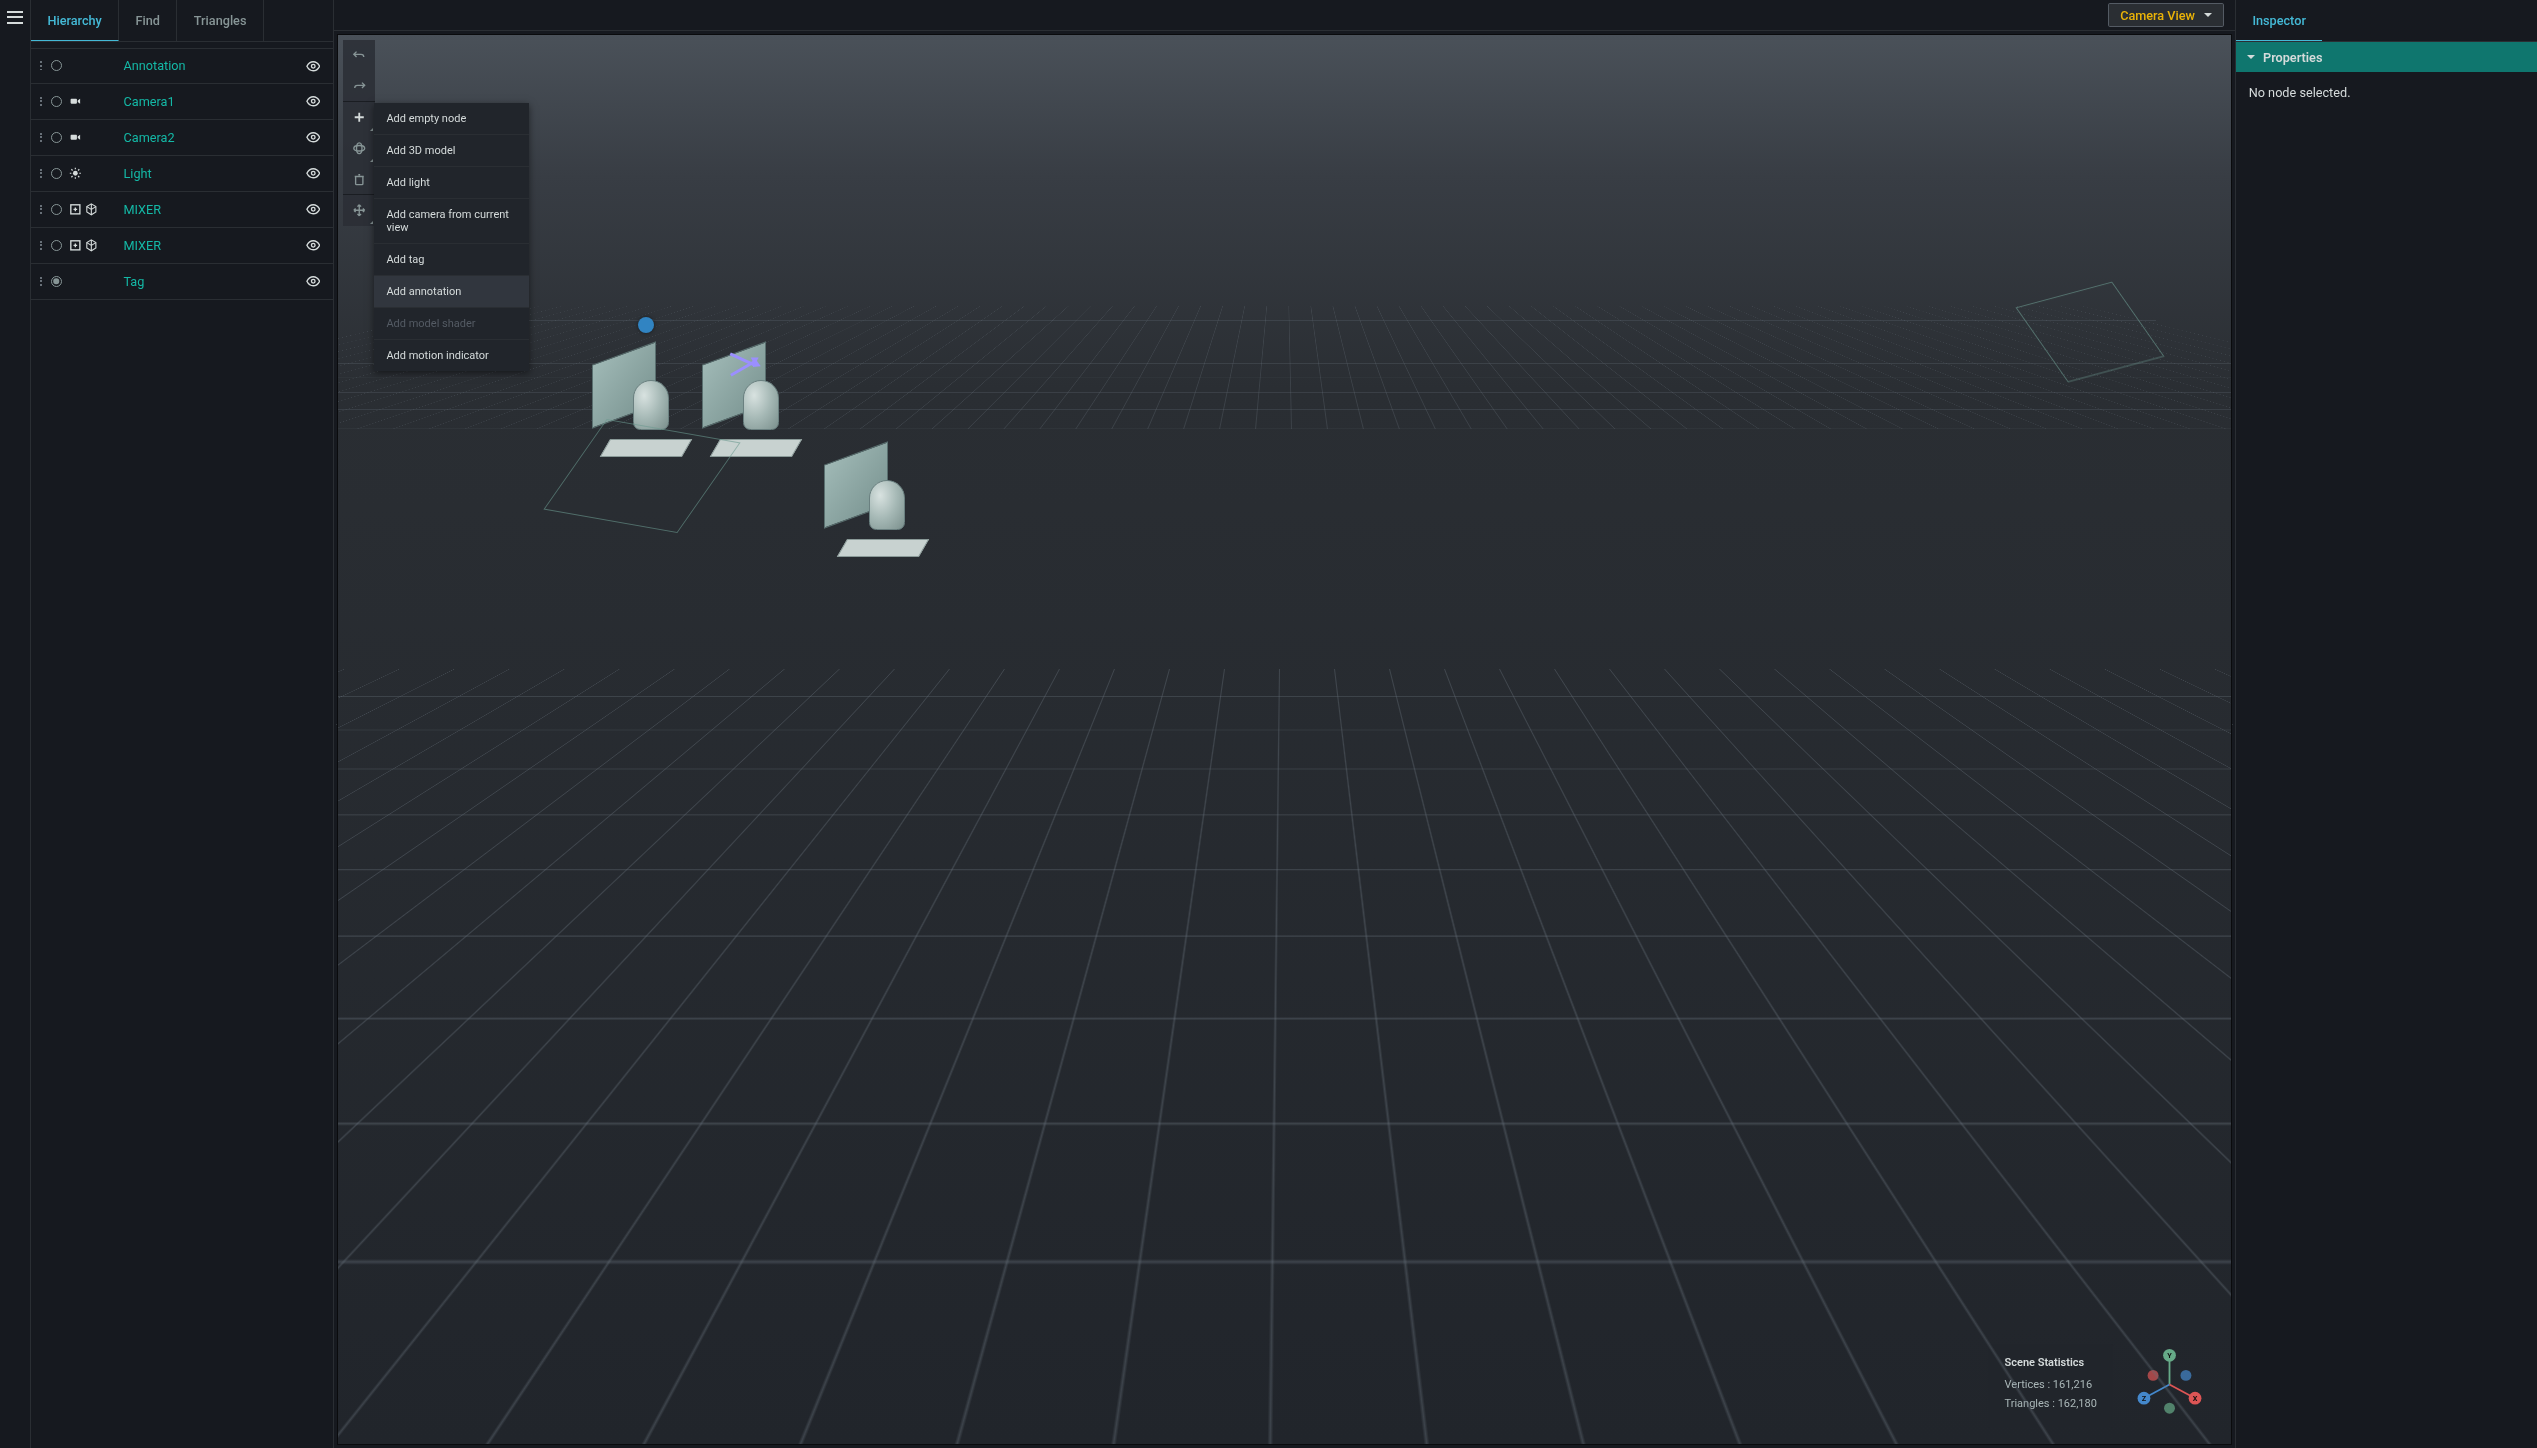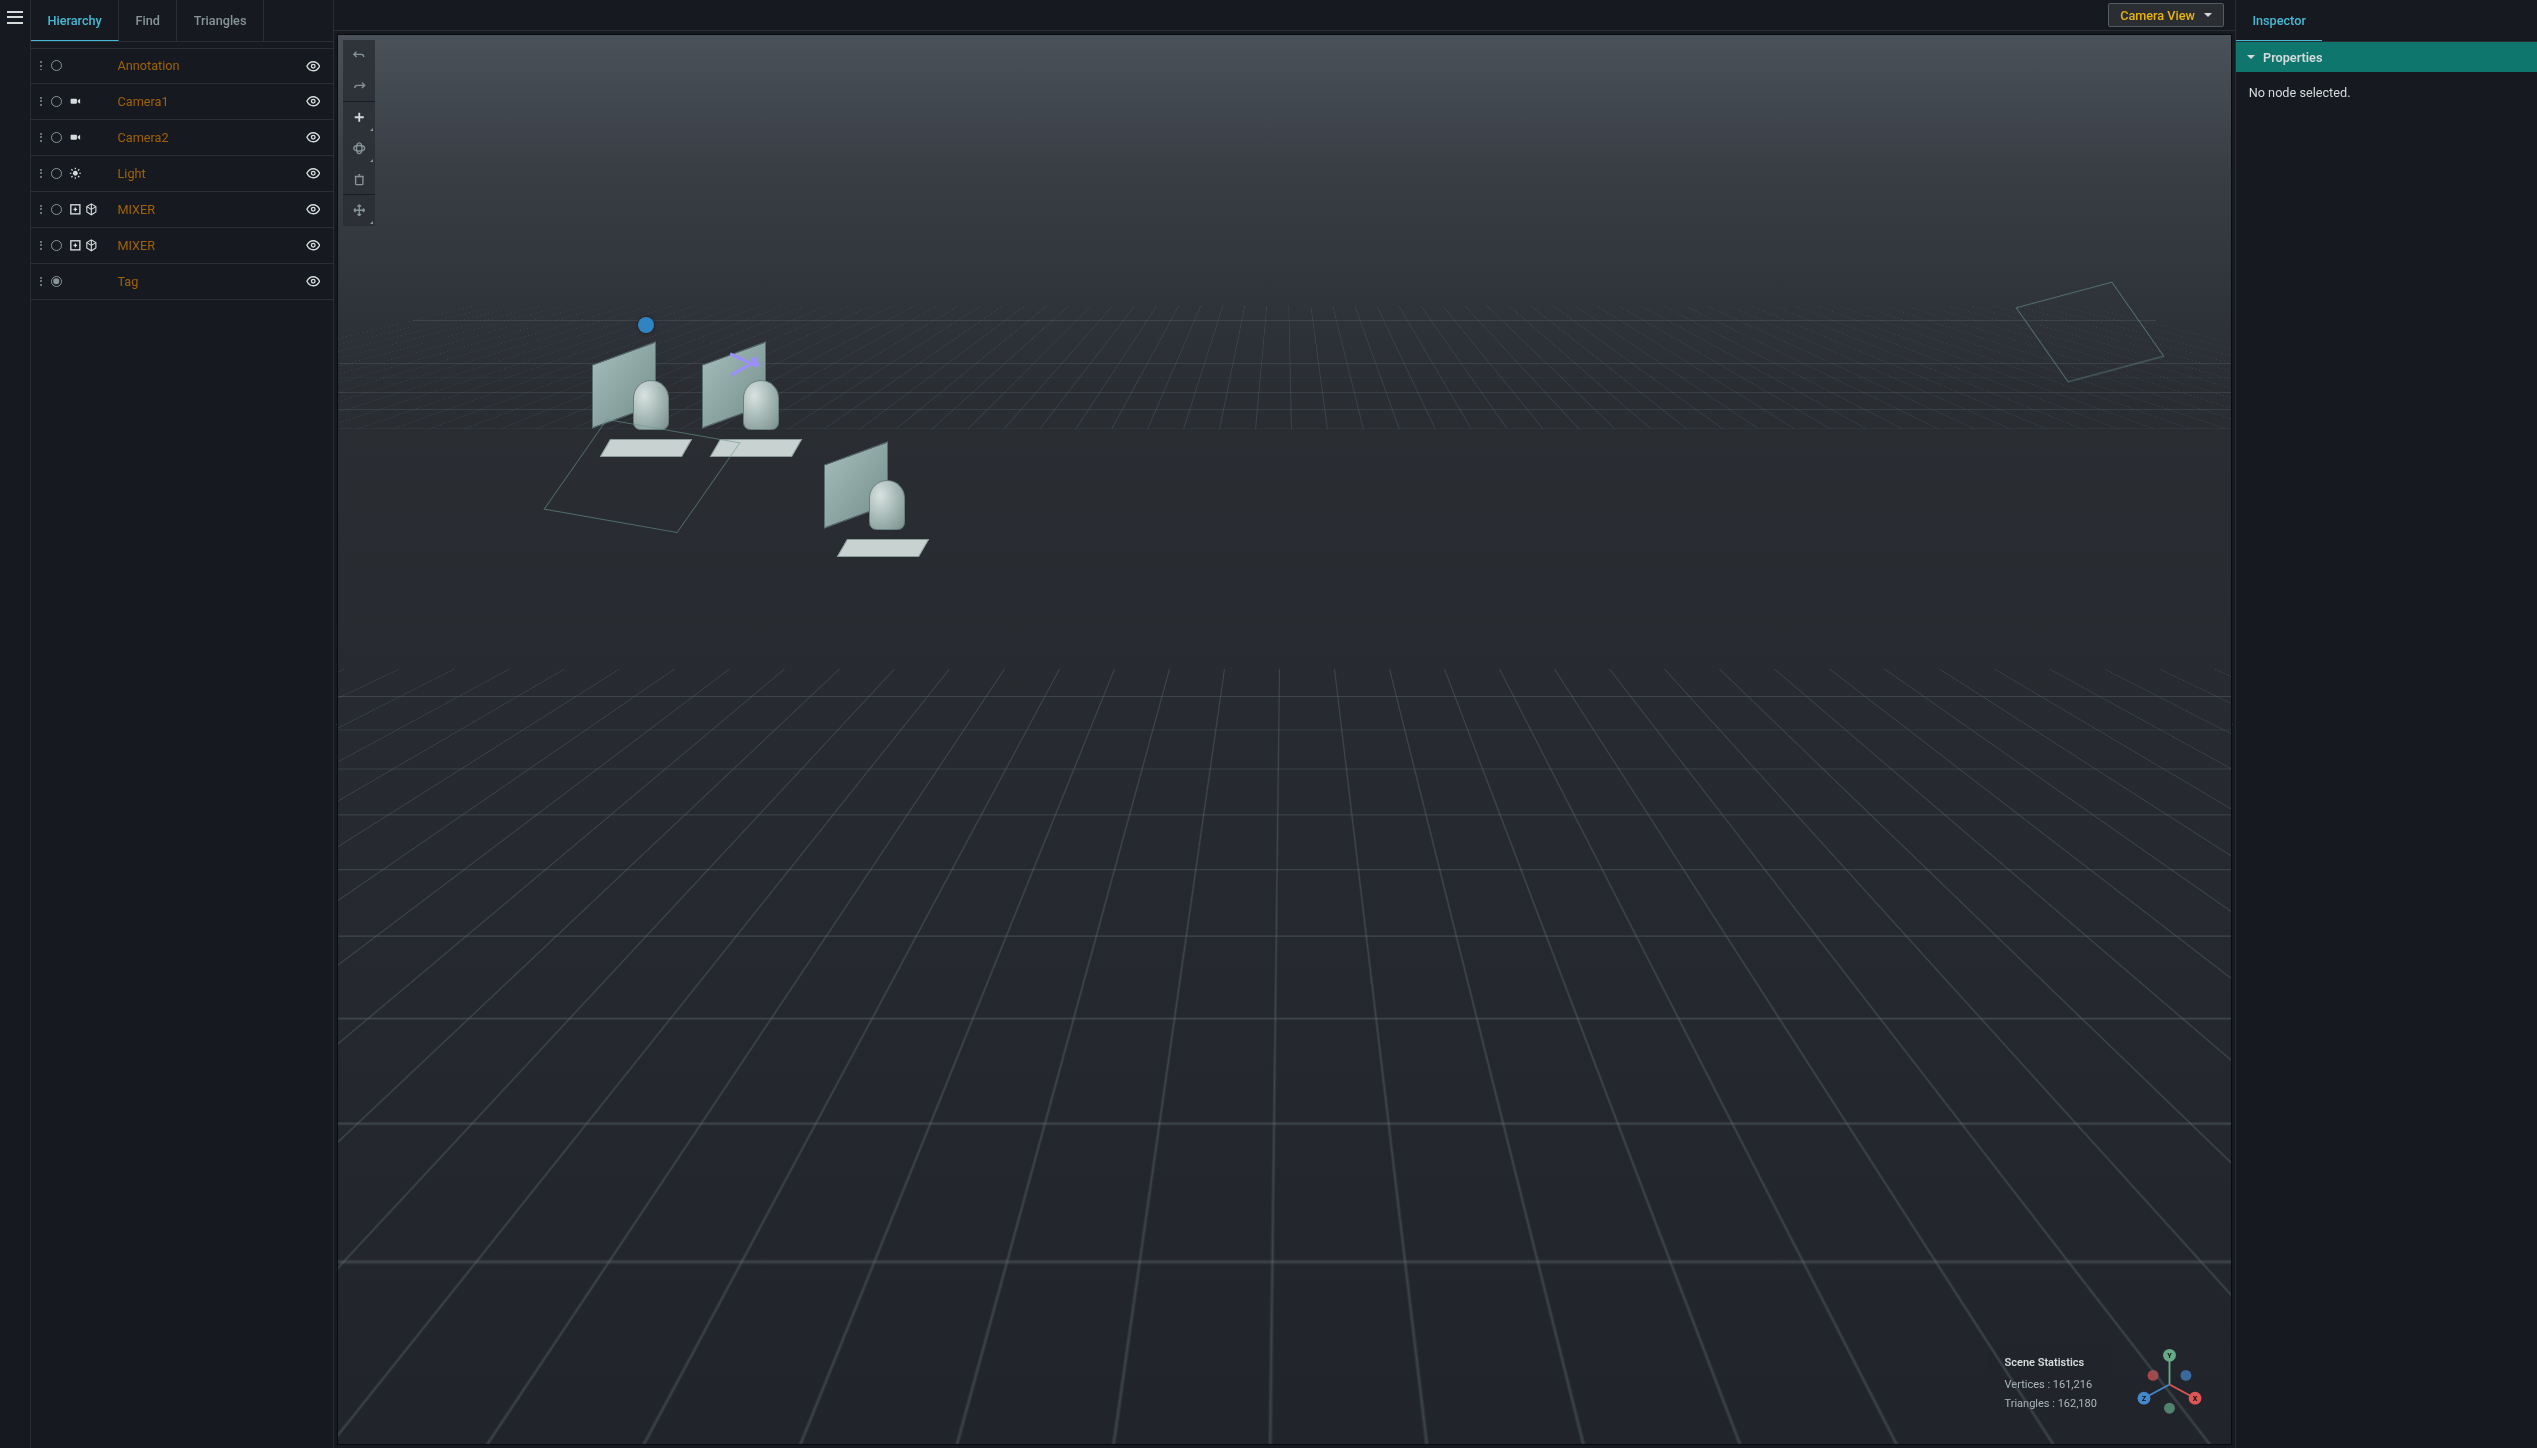--- a/index.html
+++ b/index.html
@@ -175,22 +175,22 @@
     .item-icon {
       width: 12.7px;
       height: 12.7px;
       display: flex;
       align-items: center;
       justify-content: center;
     }
     
     .item-label {
       flex: 1;
-      color: #a16207;
-      margin-left: 12px;
+      color: #14b8a6;
+      margin-left: 18px;
     }
     
     .visibility-icon {
       color: #d5dbdb;
       cursor: pointer;
     }
     
     .center-panel {
       flex: 1;
       background: #16191f;
@@ -777,20 +777,30 @@
               </svg>
           </div>
           <div class="tool-btn">
             <svg width="14.5" height="14.5" viewBox="0 0 16 16" fill="none" stroke="#879596" stroke-width="1.5">
                 <path d="M8 2v12M2 8h12M8 2l-2 2M8 2l2 2M8 14l-2-2M8 14l2-2M2 8l2-2M2 8l2 2M14 8l-2-2M14 8l-2 2"></path>
               </svg>
             <span class="corner"></span>
           </div>
         </div>
 
+        <div class="context-menu">
+          <div class="menu-item">Add empty node</div>
+          <div class="menu-item">Add 3D model</div>
+          <div class="menu-item">Add light</div>
+          <div class="menu-item">Add camera from current view</div>
+          <div class="menu-item">Add tag</div>
+          <div class="menu-item highlighted">Add annotation</div>
+          <div class="menu-item disabled">Add model shader</div>
+          <div class="menu-item">Add motion indicator</div>
+        </div>
 
         <div class="tag-dot tag-1"></div>
         <div class="tag-dot tag-2"></div>
 
         <div class="mixer scene-mixer-1">
           <div class="mixer-body" style="top:0;left:0"></div>
           <div class="mixer-tank" style="top:27px;left:41px"></div>
           <div class="mixer-base" style="top:86px;left:13.6px"></div>
         </div>
         <div class="mixer scene-mixer-2">

